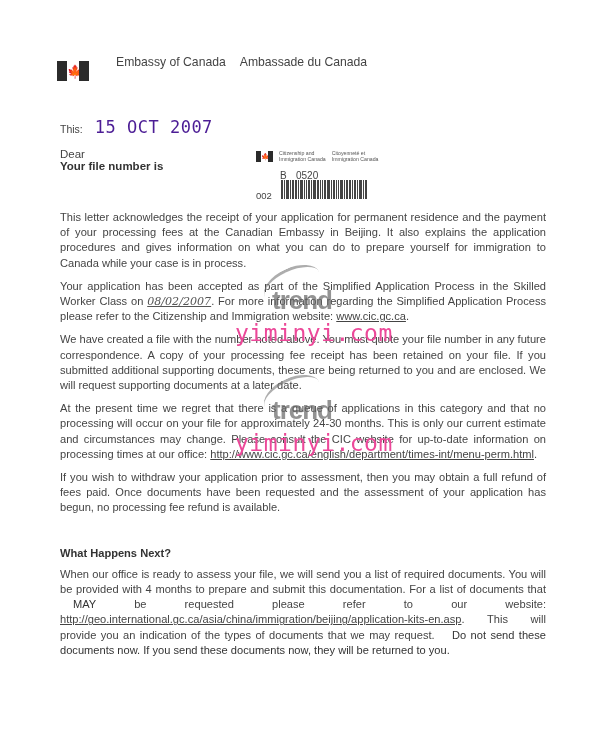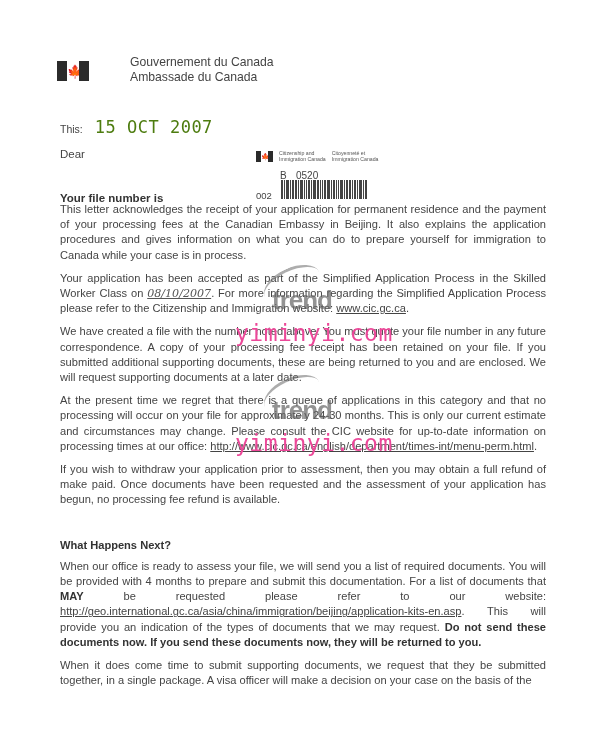--- a/index.html
+++ b/index.html
@@ -13,62 +13,62 @@
   .flag .leaf { color:#2b2b2b; display:inline-block; text-align:center; line-height:1; }
 
   .header { position:absolute; left:57px; top:55px; display:flex; align-items:flex-start; }
   .header .flag .bar { width:10px; height:20px; }
   .header .flag .leaf { width:12px; font-size:13px; }
   .header .flag { margin-top:6px; margin-right:27px; }
   .header .col { font-size:12.2px; line-height:15px; color:#444; margin-right:14px; }
 
   .date { position:absolute; left:60px; top:117px; display:flex; align-items:baseline; }
   .date .lbl { font-size:10.5px; color:#444; margin-right:12px; }
-  .date .val { font-family:"DejaVu Sans Mono", monospace; font-size:17px; color:#4d7c0f; letter-spacing:0.5px;text-align:right; }
+  .date .val { font-family:"DejaVu Sans Mono", monospace; font-size:17px; color:#4c1d95; letter-spacing:0.5px;text-align:right; }
 
   .dear { position:absolute; left:60px; top:148px; font-size:11.5px; color:#444; }
-  .fileno { position:absolute; left:60px; top:192px; font-size:11.5px; font-weight:bold; color:#333; }
+  .fileno { position:absolute; left:60px; top:160px; font-size:11.5px; font-weight:bold; color:#333; }
 
   .cic { position:absolute; left:256px; top:150px; }
   .cic .flag .bar { width:5px; height:11px; }
   .cic .flag .leaf { width:7px; font-size:7px; }
   .cic .row { display:flex; align-items:center; }
   .cic .t { font-size:5.2px; line-height:6px; color:#555; margin-left:6px; }
   .cic .b { font-size:10px; color:#444; position:absolute; left:24px; top:20px; }
   .cic .n { font-size:10px; color:#444; position:absolute; left:40px; top:20px; }
   .cic .pre { font-size:9.5px; color:#444; position:absolute; left:0; top:40px; }
   .barcode { position:absolute; left:25px; top:30px; width:104px; height:19px; display:flex; gap:1px; }
   .barcode span { background:#444; height:100%; }
 
-  .body { position:absolute; left:60px; top:202px; width:486px; font-size:11.1px; line-height:15.2px; color:#444; }
+  .body { position:absolute; left:60px; top:210px; width:486px; font-size:11.1px; line-height:15.2px; color:#444; }
   .body p { margin:0 0 8px 0; text-align:justify; }
   .body a { color:#444; text-decoration:underline; }
   .hand { font-family:"DejaVu Serif", serif; font-style:italic; text-decoration:underline; color:#555; }
   .body h3 { font-size:11.1px; font-weight:bold; margin:30px 0 6px 0; color:#333; }
-  .bold { font-weight:bold; color:#333; }
+  .bold { font-weight:normal; color:#333;margin-left:13px; }
 
   .wm { position:absolute; font-family:"DejaVu Sans Mono", monospace; font-weight:normal; font-size:23px; color:#ec4899; letter-spacing:0.5px; }
   .wmlogo { position:absolute; font-family:"Liberation Sans", sans-serif; font-weight:bold; font-size:26px; color:#666; opacity:0.7; letter-spacing:-1px; }
   .swoosh { position:absolute; border-top:3px solid #777; border-radius:50%; opacity:0.6; }
 </style>
 </head>
 <body>
 
 <div class="page">
 
   <div class="header">
     <span class="flag">
       <span class="bar"></span>
         <span class="leaf">🍁</span>
         <span class="bar"></span>
     </span>
     <div class="col">
+      <div>Embassy of Canada</div>
     </div>
     <div class="col">
-      <div>Gouvernement du Canada</div>
       <div>Ambassade du Canada</div>
     </div>
   </div>
 
   <div class="date">
     <span class="lbl">This:</span>
     <span class="val">15 OCT 2007</span>
   </div>
 
   <div class="dear">Dear</div>
@@ -124,27 +124,26 @@
         <span style="width: 2px;"></span>
         <span style="width: 1px;"></span>
         <span style="width: 3px;"></span>
         <span style="width: 1px;"></span>
         <span style="width: 2px;"></span>
       </div>
   </div>
 
   <div class="body">
     <p>This letter acknowledges the receipt of your application for permanent residence and the payment of your processing fees at the Canadian Embassy in Beijing.  It also explains the application procedures and gives information on what you can do to prepare yourself for immigration to Canada while your case is in process.</p>
-    <p><span>Your application has been accepted as part of the Simplified Application Process in the Skilled Worker Class on </span><span class="hand">08/10/2007</span><span>.  For more information regarding the Simplified Application Process please refer to the Citizenship and Immigration website: </span><a>www.cic.gc.ca</a><span>.</span></p>
+    <p><span>Your application has been accepted as part of the Simplified Application Process in the Skilled Worker Class on </span><span class="hand">08/02/2007</span><span>.  For more information regarding the Simplified Application Process please refer to the Citizenship and Immigration website: </span><a>www.cic.gc.ca</a><span>.</span></p>
     <p>We have created a file with the number noted above. You must quote your file number in any future correspondence.  A copy of your processing fee receipt has been retained on your file.  If you submitted additional supporting documents, these are being returned to you and are enclosed.  We will request supporting documents at a later date.</p>
     <p><span>At the present time we regret that there is a queue of applications in this category and that no processing will occur on your file for approximately 24-30 months.  This is only our current estimate and circumstances may change.  Please consult the CIC website for up-to-date information on processing times at our office: </span><a>http://www.cic.gc.ca/english/department/times-int/menu-perm.html</a><span>.</span></p>
-    <p>If you wish to withdraw your application prior to assessment, then you may obtain a full refund of make paid.  Once documents have been requested and the assessment of your application has begun, no processing fee refund is available.</p>
+    <p>If you wish to withdraw your application prior to assessment, then you may obtain a full refund of fees paid.  Once documents have been requested and the assessment of your application has begun, no processing fee refund is available.</p>
     <h3>What Happens Next?</h3>
     <p><span>When our office is ready to assess your file, we will send you a list of required documents.  You will be provided with 4 months to prepare and submit this documentation.  For a list of documents that </span><span class="bold">MAY</span><span> be requested please refer to our website: </span><a>http://geo.international.gc.ca/asia/china/immigration/beijing/application-kits-en.asp</a><span>. This will provide you an indication of the types of documents that we may request.  </span><span class="bold">Do not send these documents now.  If you send these documents now, they will be returned to you.</span></p>
-    <p>When it does come time to submit supporting documents, we request that they be submitted together, in a single package. A visa officer will make a decision on your case on the basis of the</p>
   </div>
 
   <div class="swoosh" style="left:262px;top:268px;width:60px;height:30px;transform:rotate(-25deg);"></div>
   <div class="wmlogo" style="left:272px;top:285px;">trend</div>
   <div class="wm" style="left:235px;top:320px;">yiminyi.com</div>
 
   <div class="swoosh" style="left:262px;top:378px;width:60px;height:30px;transform:rotate(-25deg);"></div>
   <div class="wmlogo" style="left:272px;top:395px;">trend</div>
   <div class="wm" style="left:235px;top:430px;">yiminyi.com</div>
 </div>

